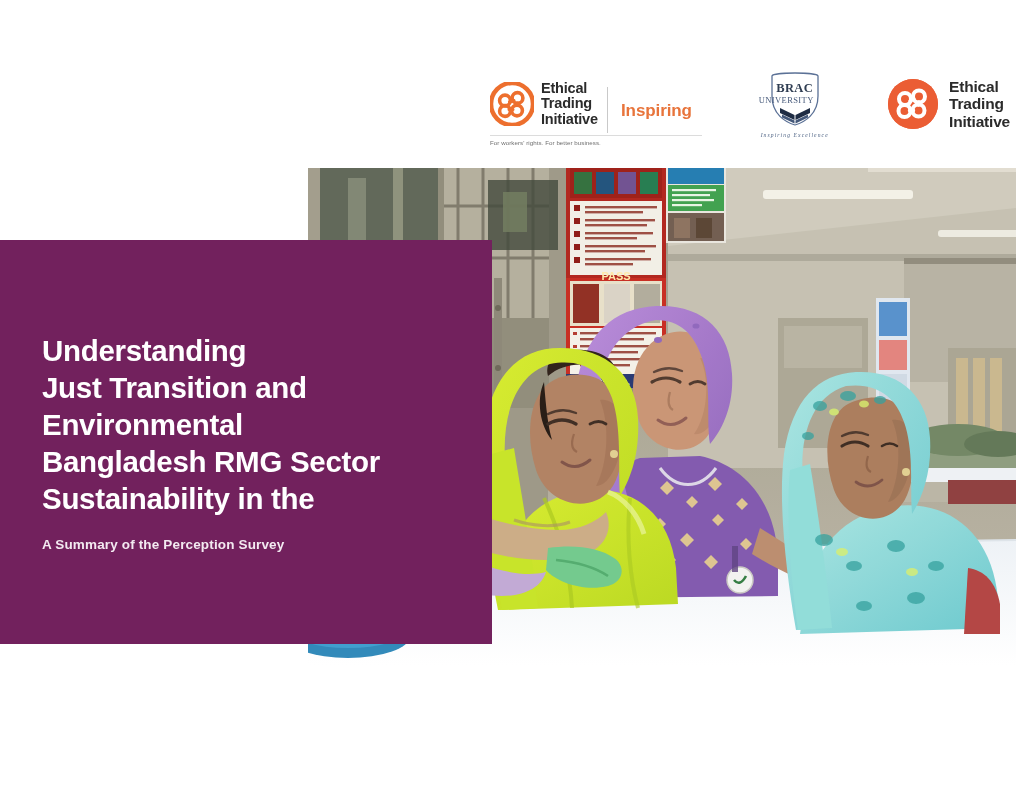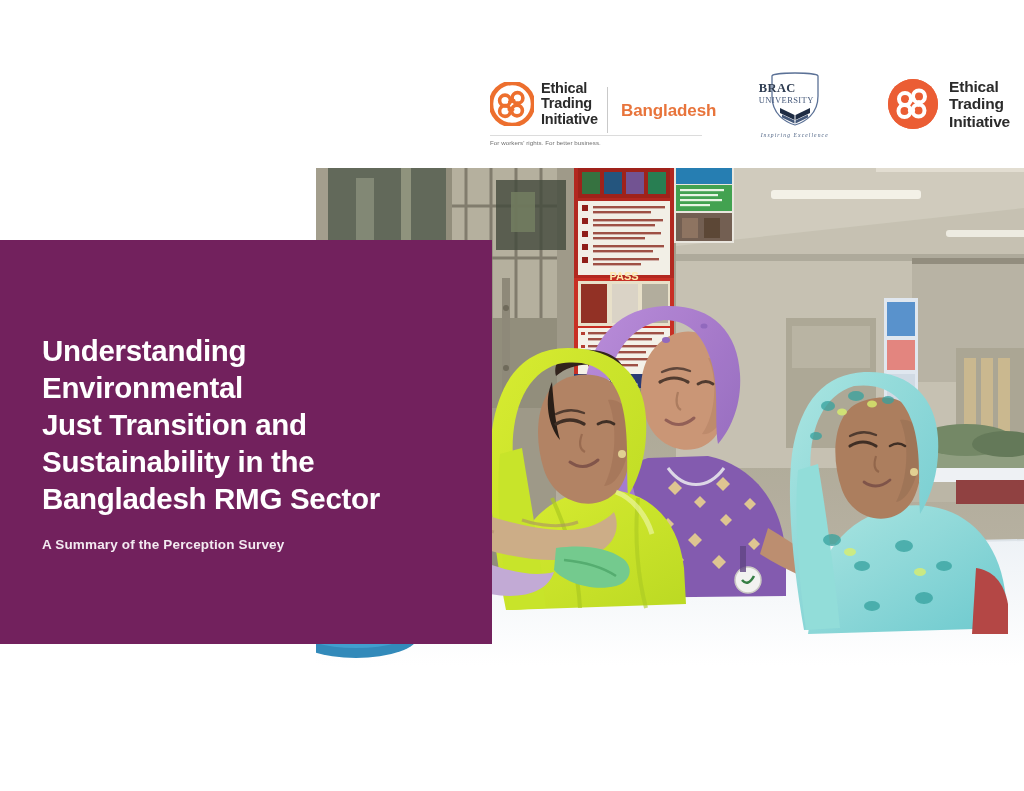--- a/index.html
+++ b/index.html
@@ -93,21 +93,21 @@
     width: 72px;
     height: 58px;
     margin: 0 auto;
     position: relative;
   }
   .brac-name {
     position: absolute;
     left: 0;
     top: 11px;
     width: 100%;
-    text-align: left;
+    text-align: center;
     font-family: "Liberation Serif", serif;
     font-size: 12.5px;
     font-weight: bold;
     color: #2f3d52;
     letter-spacing: 0.4px;
   }
   .brac-sub {
     position: absolute;
     left: 0;
     top: 25px;
@@ -147,21 +147,21 @@
     color: #2b2b2b;
     font-weight: bold;
     font-size: 15.5px;
     line-height: 17.5px;
     letter-spacing: -0.2px;
   }
 
   
   .photo {
     position: absolute;
-    left: 316px;
+    left: 308px;
     top: 168px;
     width: 708px;
     height: 497px;
     overflow: hidden;
     background: #22c55e;
   }
   .photo svg { display: block; }
 
   
   .banner {
@@ -211,21 +211,21 @@
           <path d="M19.5 20 L24 18.5 M19 27.5 L23 27.5 M27.5 21 L27 23.5" stroke="#ed6f2e" stroke-width="3" stroke-linecap="round"></path>
         </svg>
       </span>
       <div class="eti-words">
         <div>Ethical</div>
         <div>Trading</div>
         <div>Initiative</div>
       </div>
     </div>
     <div class="eti-divider"></div>
-    <div class="bd-word">Bangladesh</div>
+    <div class="bd-word">Inspiring</div>
     <div class="eti-tagline">For workers' rights. For better business.</div>
   </div>
 
   <div class="brac">
     <div class="brac-shield">
       <svg width="72" height="58" viewBox="0 0 72 58">
         <path d="M13 6 C13 2, 59 2, 59 6 L59 26 C59 44, 46 52, 36 55 C26 52, 13 44, 13 26 Z" fill="none" stroke="#5b7196" stroke-width="1.3"></path>
         <path d="M21 38 L35.5 45 L35.5 50 L21 43 Z" fill="#1e2c44"></path>
         <path d="M51 38 L36.5 45 L36.5 50 L51 43 Z" fill="#1e2c44"></path>
         <path d="M23 44.5 L35.5 50.5 L35.5 53.5 L23 47.5 Z" fill="#44587a"></path>
@@ -549,19 +549,19 @@
     <ellipse cx="40" cy="468" rx="62" ry="22" fill="#2b86b8"></ellipse>
     <ellipse cx="40" cy="462" rx="58" ry="18" fill="#3b9ccd"></ellipse>
 
     <rect x="0" y="0" width="708" height="497" fill="#ffffff" opacity="0.035"></rect>
   </svg>
 </div>
 
 <div class="banner">
   <div class="banner-title">
     <div>Understanding</div>
+    <div>Just Transition and</div>
     <div>Environmental</div>
-    <div>Just Transition and</div>
+    <div>Bangladesh RMG Sector</div>
     <div>Sustainability in the</div>
-    <div>Bangladesh RMG Sector</div>
   </div>
   <div class="banner-subtitle">A Summary of the Perception Survey</div>
 </div>
 
 </body></html>

